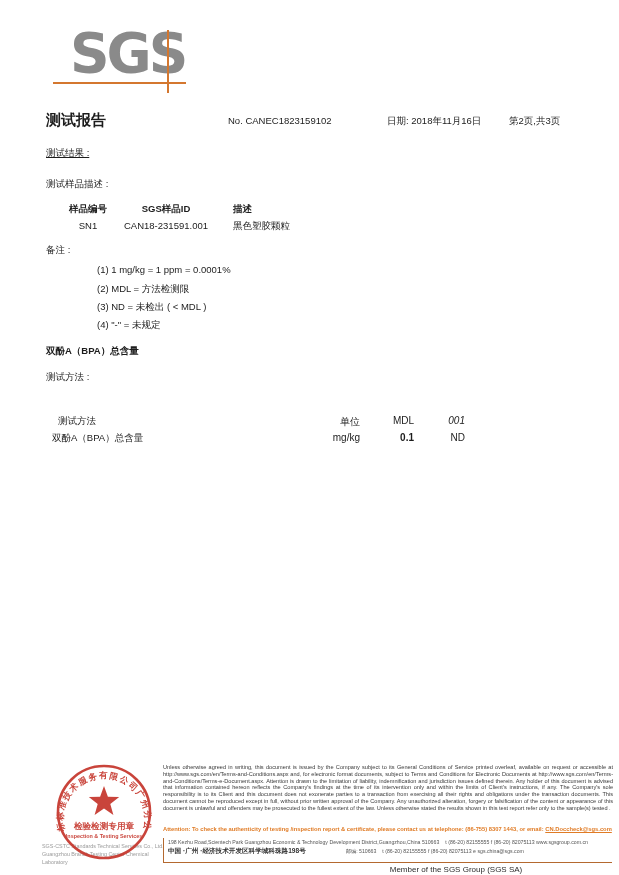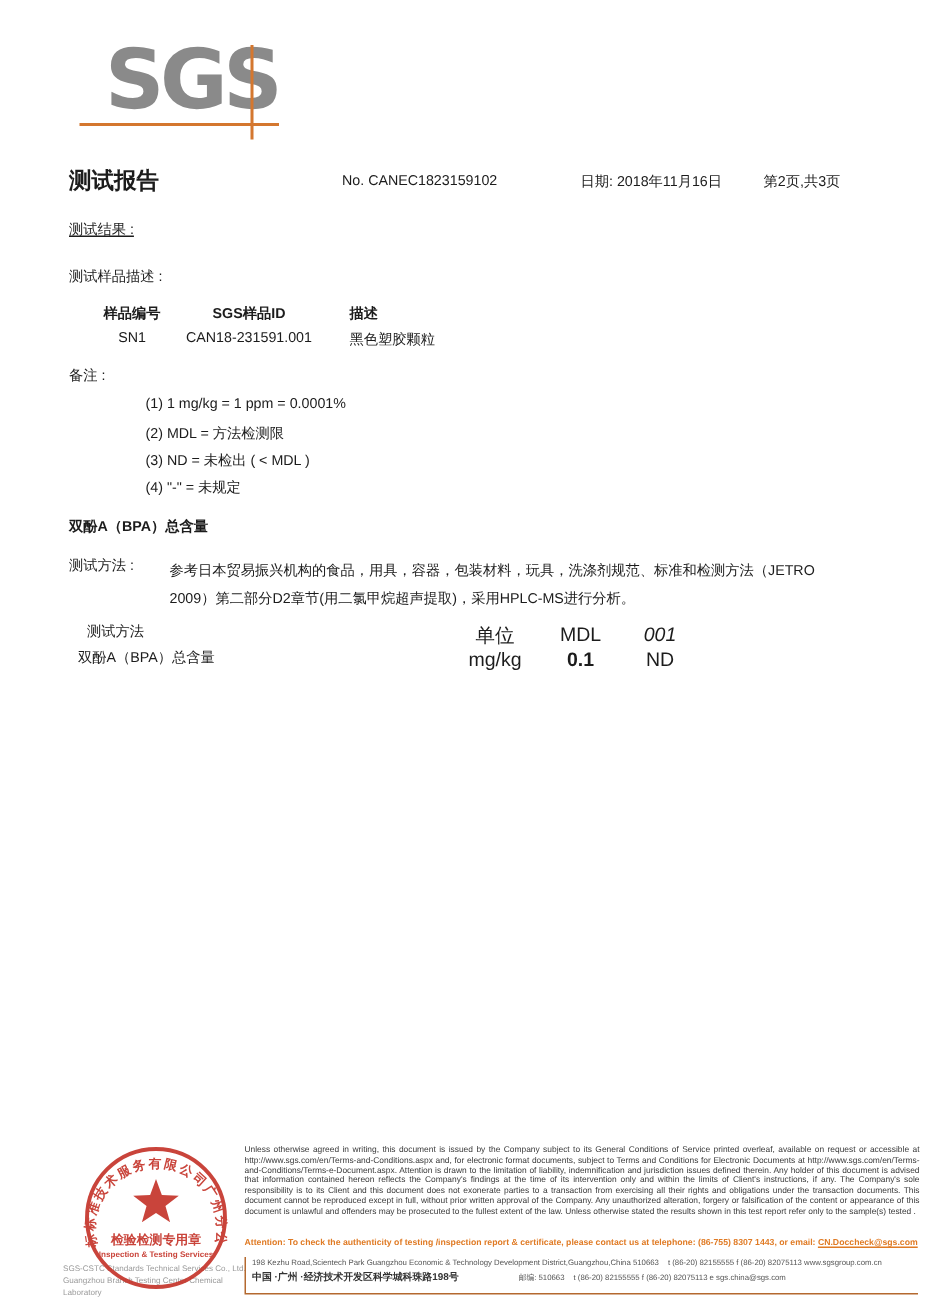--- a/index.html
+++ b/index.html
@@ -18,21 +18,21 @@
   
   .report-title{position:absolute;left:46px;top:111px;font-size:15px;font-weight:bold;color:#1c1c1c;}
   .hdr{font-size:9.5px;color:#1c1c1c;padding-left:10px;}
   
   .body-txt{font-size:9.5px;color:#1c1c1c;}
   .bold{font-weight:bold;}
   .ul{}
   .it{font-style:italic;}
   .sample-col{position:absolute;text-align:center;}
   
-  .rt-cell{position:absolute;font-size:13px;color:#1c1c1c;text-align:center;}
+  .rt-cell{position:absolute;font-size:10px;color:#1c1c1c;text-align:right;}
   
   .disclaimer{
     position:absolute;left:163px;top:764px;width:450px;
     font-size:5.6px;line-height:6.75px;color:#3a3a3a;text-align:justify;
     font-family:"Liberation Sans","DejaVu Sans",sans-serif;
   }
   .attention{
     position:absolute;left:163px;top:826px;width:450px;
     font-size:5.8px;line-height:6.8px;color:#e07b25;font-weight:bold;
   }
@@ -77,21 +77,20 @@
   <div class="abs body-txt" style="left:233px;top:220px;">黑色塑胶颗粒</div>
 
   <div class="abs body-txt" style="left:46px;top:244px;">备注 :</div>
   <div class="abs body-txt" style="left:97px;top:264px;">(1) 1 mg/kg = 1 ppm = 0.0001%</div>
   <div class="abs body-txt" style="left:97px;top:283px;">(2) MDL = 方法检测限</div>
   <div class="abs body-txt" style="left:97px;top:301px;">(3) ND = 未检出 ( &lt; MDL )</div>
   <div class="abs body-txt" style="left:97px;top:319px;">(4) "-" = 未规定</div>
 
   <div class="abs body-txt bold ul" style="left:46px;top:345px;">双酚A（BPA）总含量</div>
   <div class="abs body-txt" style="left:46px;top:371px;">测试方法 :</div>
-  <div class="abs body-txt" style="left:113px;top:371px;width:432px;line-height:19px;">参考日本贸易振兴机构的食品，用具，容器，包装材料，玩具，洗涤剂规范、标准和检测方法（JETRO 2009）第二部分D2章节(用二氯甲烷超声提取)，采用HPLC-MS进行分析。</div>
 
   <div class="abs body-txt ul" style="left:58px;top:415px;">测试方法</div>
   <div class="rt-cell ul" style="left:300px;top:415px;width:60px;">单位</div>
   <div class="rt-cell ul" style="left:360px;top:415px;width:54px;">MDL</div>
   <div class="rt-cell ul it" style="left:415px;top:415px;width:50px;">001</div>
 
   <div class="abs body-txt" style="left:52px;top:432px;">双酚A（BPA）总含量</div>
   <div class="rt-cell" style="left:300px;top:432px;width:60px;">mg/kg</div>
   <div class="rt-cell" style="left:360px;top:432px;width:54px;font-weight:bold;">0.1</div>
   <div class="rt-cell" style="left:415px;top:432px;width:50px;">ND</div>
@@ -125,14 +124,15 @@
       <span class="addr-en">198 Kezhu Road,Scientech Park Guangzhou Economic &amp; Technology Development District,Guangzhou,China 510663</span>
       <span class="addr-en">t (86-20) 82155555   f (86-20) 82075113   www.sgsgroup.com.cn</span>
     </div>
     <div class="addr-row" style="margin-top:2px;">
       <span class="addr-cn">中国 ·广州 ·经济技术开发区科学城科珠路198号</span>
       <span class="addr-small" style="margin-left:34px;">邮编: 510663</span>
       <span class="addr-small">t (86-20) 82155555   f (86-20) 82075113   e  sgs.china@sgs.com</span>
     </div>
   </div>
   <div class="h-divider"></div>
+  <div class="member-line">Member of the SGS Group (SGS SA)</div>
 
 </div>
 
 </body></html>

